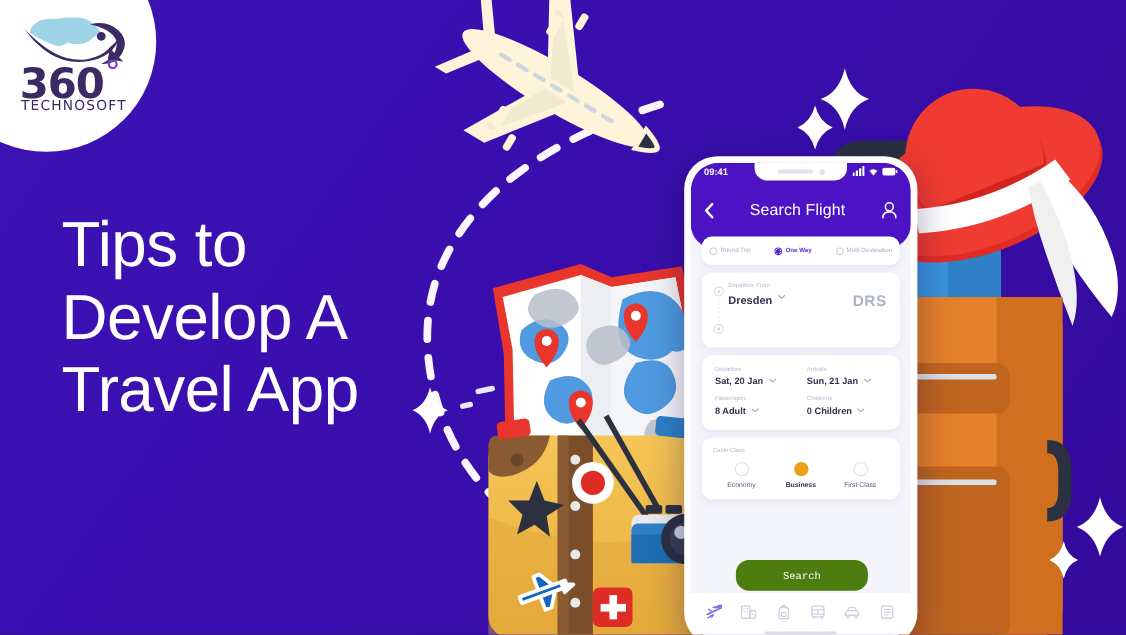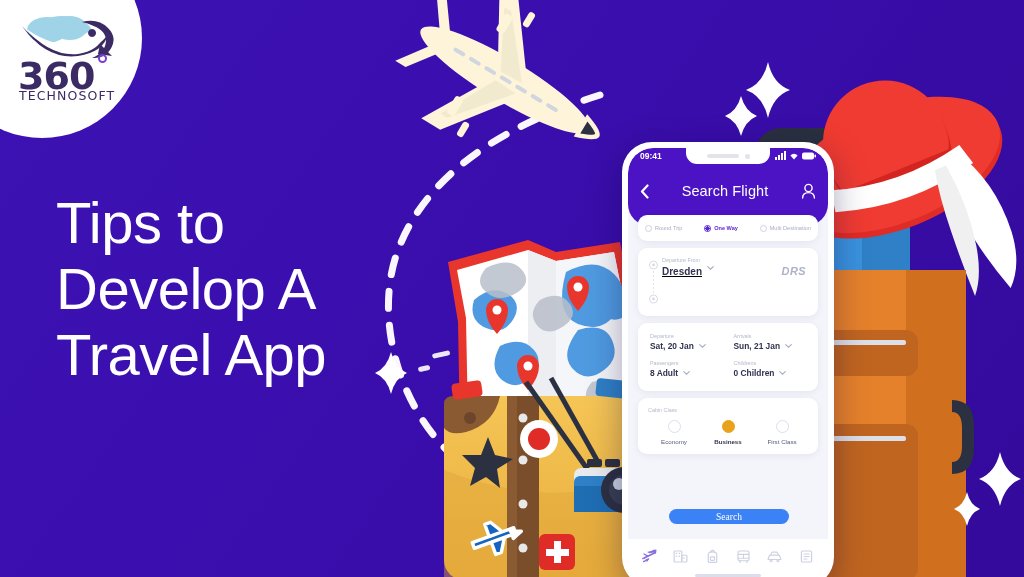--- a/index.html
+++ b/index.html
@@ -177,22 +177,22 @@
   .radio-opt.active { color: #5a27d6; font-weight: bold; }
   .rdot { width: 7px; height: 7px; border-radius: 50%; border: 1px solid #cdd1e2; box-sizing: border-box; flex: none; }
   .radio-opt.active .rdot { border-color: #5a27d6; background: radial-gradient(circle, #5a27d6 0 2px, #ffffff 2.2px 100%); }
 
   .card-route { top: 100px; height: 68px; padding: 9px 12px 0 24px; }
   .route-rail { position: absolute; left: 11px; top: 12px; width: 9px; height: 44px; }
   .route-row { margin-bottom: 10px; position: relative; }
   .route-label { font-size: 5.4px; color: #b4b8cc; margin-bottom: 2px; }
   .route-line { display: flex; align-items: center; justify-content: space-between; }
   .route-city { font-size: 10px; font-weight: bold; color: #2f3350; }
-  .route-city-wrap { display: flex; align-items: flex-start; gap: 5px; text-decoration: underline; }
-  .route-code { font-size: 11px; font-weight: bold; color: #aeb2c8; letter-spacing: .4px; font-style: italic; }
+  .route-city-wrap { display: flex; align-items: flex-start; gap: 5px; }
+  .route-code { font-size: 14px; font-weight: bold; color: #aeb2c8; letter-spacing: .4px; }
 
   .card-when { top: 175px; height: 68px; padding: 10px 1px 0 12px; }
   .when-grid { display: flex; flex-wrap: wrap; }
   .when-cell { width: 50%; margin-bottom: 9px; }
   .when-label { font-size: 5.4px; color: #b4b8cc; margin-bottom: 2px; }
   .when-val { display: flex; align-items: center; gap: 5px; font-size: 8.4px; font-weight: bold; color: #2f3350; }
 
   .card-cabin { top: 250px; height: 56px; padding: 9px 10px 0 10px; }
   .cabin-label { font-size: 5.4px; color: #b4b8cc; margin-bottom: 7px; }
   .cabin-row { display: flex; justify-content: space-between; text-align: center; }
@@ -202,27 +202,27 @@
     border: 1.2px solid #dcdfeb; box-sizing: border-box;
     margin: 0 auto 5px auto; background: #ffffff;
   }
   .cabin-opt.active .cabin-dot { background: #e8a21b; border-color: #e8a21b; }
   .cabin-name { font-size: 6.2px; color: #555a78; }
   .cabin-opt.active .cabin-name { color: #2f3350; font-weight: bold; }
 
   .search-btn {
     position: absolute;
     left: 41px; top: 361px;
-    width: 120px; height: 15px;
-    background: #3b82f6;
+    width: 120px; height: 28px;
+    background: #4d7c0f;
     border-radius: 12px;
     border: none;
     color: #ffffff;
     font-size: 9.5px;
-    font-family: Liberation Serif, serif;
+    font-family: Liberation Mono, monospace;
     cursor: pointer;
   }
   .tabbar {
     position: absolute;
     left: 0; bottom: 0;
     width: 100%;
     height: 42px;
     background: #ffffff;
     display: flex;
     align-items: center;

